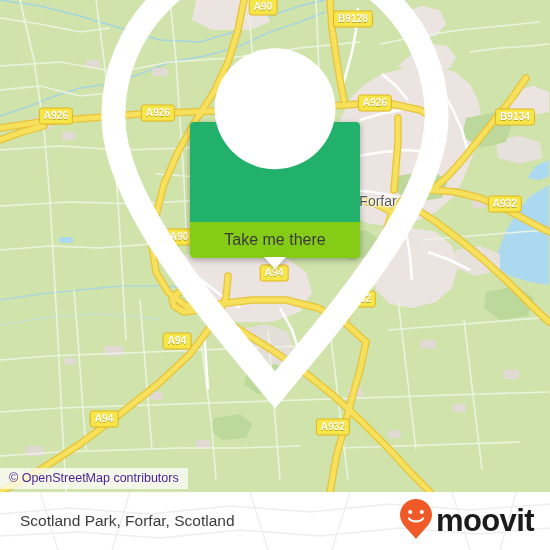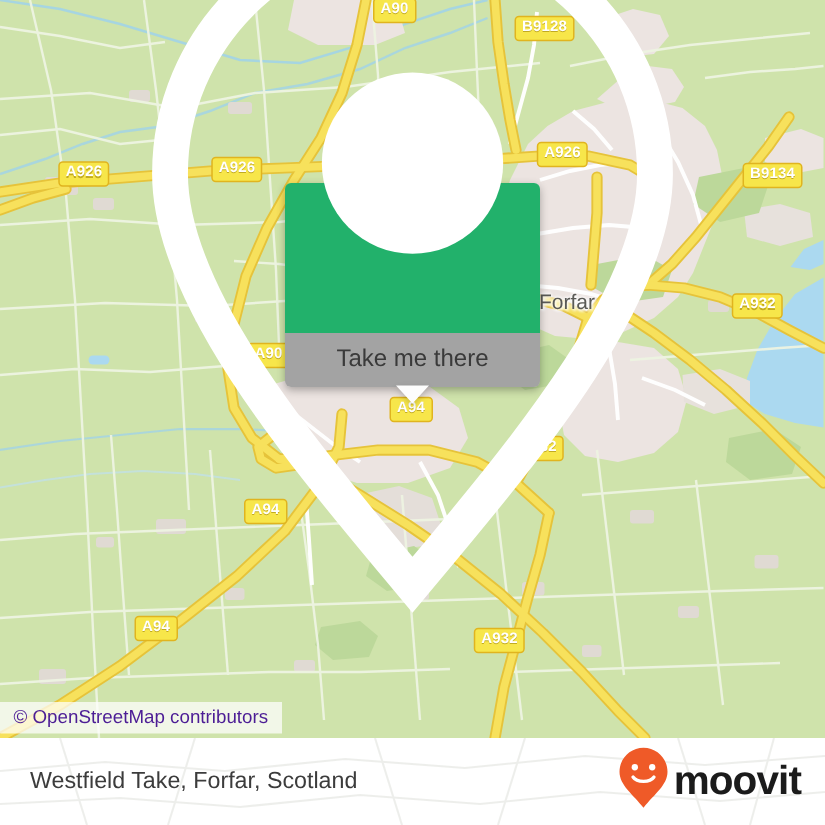--- a/index.html
+++ b/index.html
@@ -56,21 +56,21 @@
     overflow:visible;
     z-index:40;
   }
   #popup-top{
     background:#22b16b;
     height:100px;
     border-radius:4px 4px 0 0;
     display:flex;align-items:center;justify-content:center;
   }
   #popup-bottom{
-    background:#a3a3a3;
+    background:#84cc16;
     height:36px;
     border-radius:0 0 4px 4px;
     display:flex;align-items:center;justify-content:center;
     position:relative;
   }
   #popup-label{
     font-size:16px;
     color:#3a3a3a;
     font-family:"Liberation Sans", sans-serif;
   }
@@ -115,21 +115,21 @@
     white-space:nowrap;
     font-family:"Liberation Sans", sans-serif;
   }
   #brand{
     position:absolute;
     right:16px;top:50%;
     transform:translateY(-50%);
     display:flex;align-items:center;
   }
   #brand-word{
-    font-size:27px;
+    font-size:31px;
     font-weight:bold;
     color:#1b1b1b;
     letter-spacing:-.6px;
     margin-left:3px;
     font-family:"Liberation Sans", sans-serif;
   }
 </style>
 </head>
 <body>
 
@@ -318,21 +318,21 @@
           <path d="M0 140 L22 132 L44 126"></path>
           <path d="M172 298 L182 290 L196 290 L204 300 L198 310 L184 312 L174 306 Z"></path>
         </g>
 
       </g>
     </svg>
 
     <div class="place-label" style="left:378px;top:201px;">Forfar</div>
 
     <div class="shield" style="left:238px;top:7px;">A90</div>
-    <div class="shield" style="left:338px;top:19px;">B9128</div>
+    <div class="shield" style="left:328px;top:19px;">B9128</div>
     <div class="shield" style="left:31px;top:116px;">A926</div>
     <div class="shield" style="left:133px;top:113px;">A926</div>
     <div class="shield" style="left:250px;top:107px;">A926</div>
     <div class="shield" style="left:350px;top:103px;">A926</div>
     <div class="shield" style="left:490px;top:117px;">B9134</div>
     <div class="shield" style="left:480px;top:204px;">A932</div>
     <div class="shield" style="left:154px;top:237px;">A90</div>
     <div class="shield" style="left:249px;top:273px;">A94</div>
     <div class="shield" style="left:334px;top:299px;">A932</div>
     <div class="shield" style="left:152px;top:341px;">A94</div>
@@ -363,21 +363,21 @@
         <path d="M0 22 L70 16 L150 22 L230 14 L310 20 L390 12 L470 18 L550 12"></path>
         <path d="M0 44 L80 40 L160 46 L240 38 L320 44 L400 36 L480 42 L550 36"></path>
         <path d="M40 0 L58 58"></path>
         <path d="M130 0 L112 58"></path>
         <path d="M250 0 L268 58"></path>
         <path d="M350 0 L332 58"></path>
         <path d="M452 0 L470 58"></path>
         <path d="M516 0 L500 58"></path>
       </g>
     </svg>
-    <div id="bottom-title">Westfield Take, Forfar, Scotland</div>
+    <div id="bottom-title">Scotland Park, Forfar, Scotland</div>
     <div id="brand">
       <span>
         <svg width="34" height="42" viewBox="0 0 34 42" xmlns="http://www.w3.org/2000/svg">
           <path d="M17 1 C8.2 1 1 8.2 1 17 C1 26 10 32 17 41 C24 32 33 26 33 17 C33 8.2 25.8 1 17 1 Z" fill="#ef5a28"></path>
           <circle cx="11.2" cy="14" r="2.1" fill="#ffffff"></circle>
           <circle cx="22.8" cy="14" r="2.1" fill="#ffffff"></circle>
           <path d="M10 20.5 C12.6 24.4 21.4 24.4 24 20.5" fill="none" stroke="#ffffff" stroke-width="2.2" stroke-linecap="round"></path>
         </svg>
       </span>
       <span id="brand-word">moovit</span>

